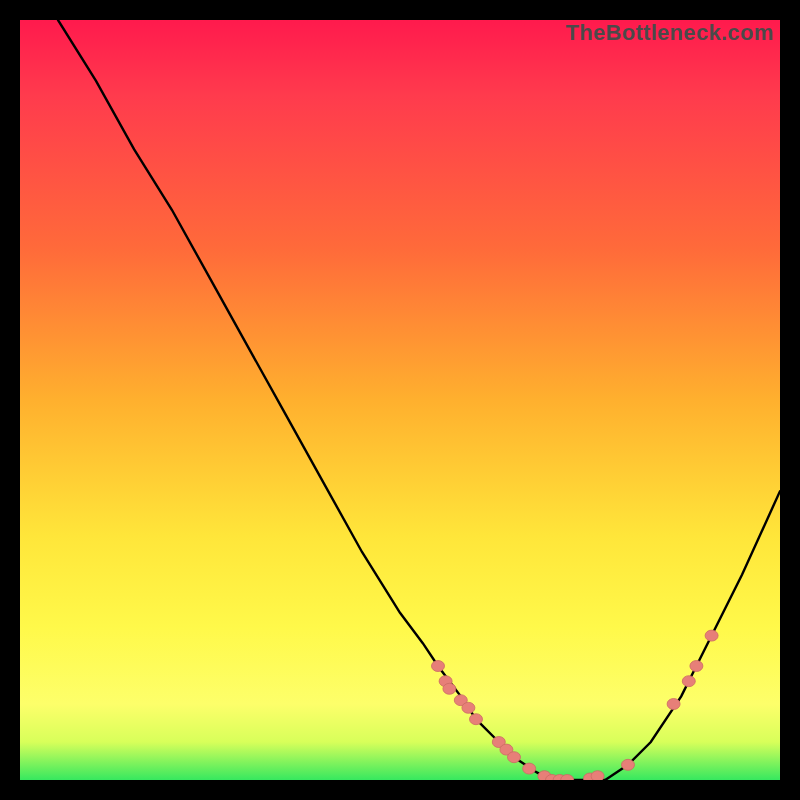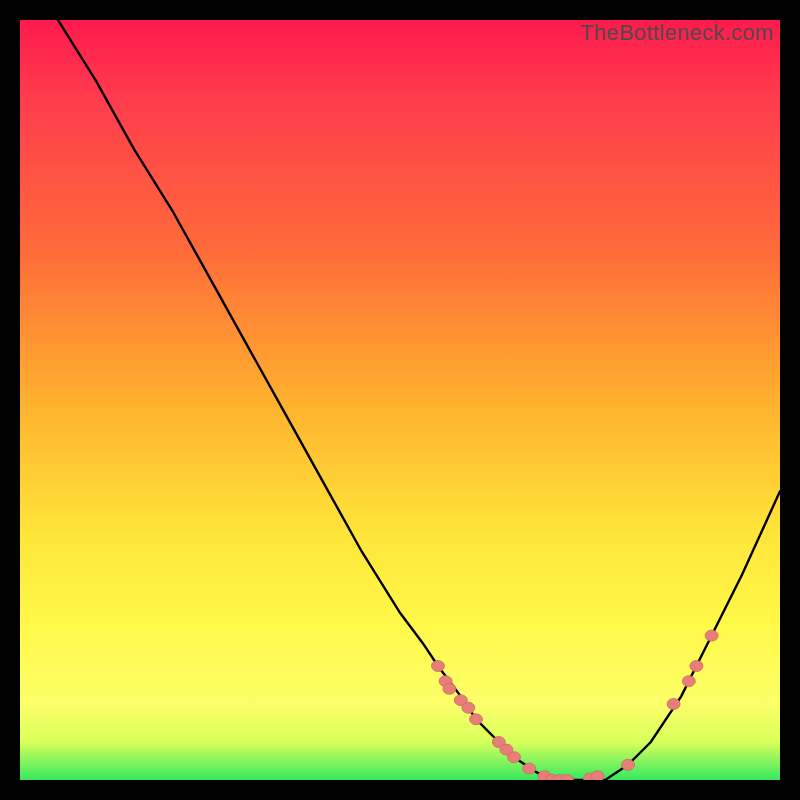--- a/index.html
+++ b/index.html
@@ -38,21 +38,21 @@
       #d8ff5a 95%,
       #36e85f 100%
     );
   }
   .watermark {
     position: absolute;
     top: 0px;
     right: 6px;
     color: #4a4a4a;
     font-size: 22px;
-    font-weight: normal;
+    font-weight: bold;
     letter-spacing: 0.3px;
     z-index: 5;
   }
   svg.curve {
     position: absolute;
     left: 0;
     top: 0;
     width: 760px;
     height: 760px;
     z-index: 4;

